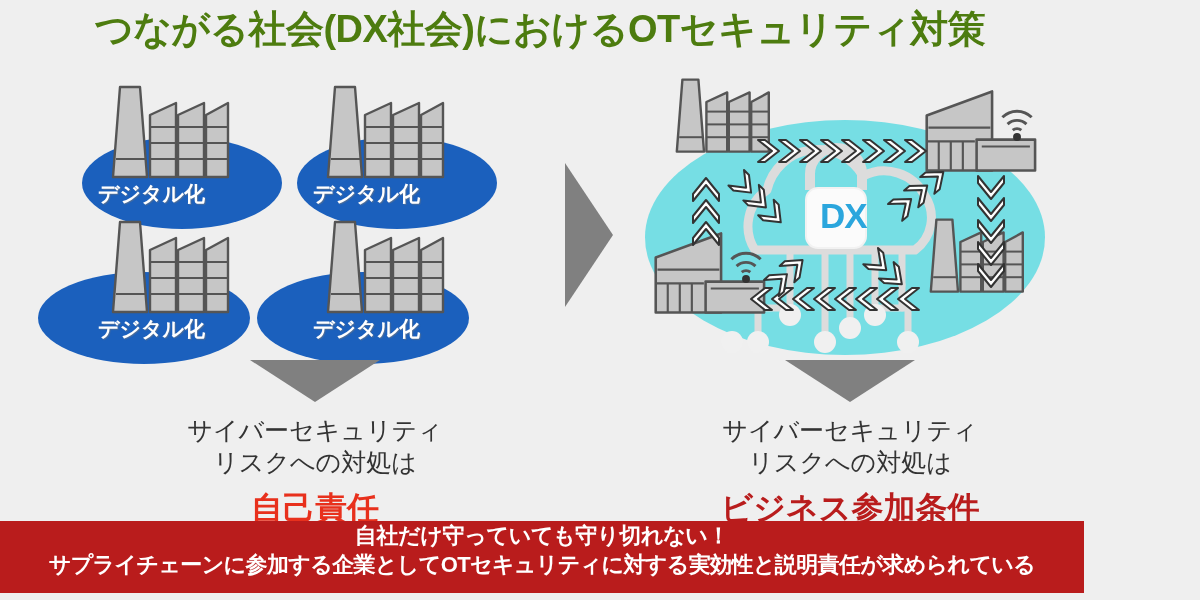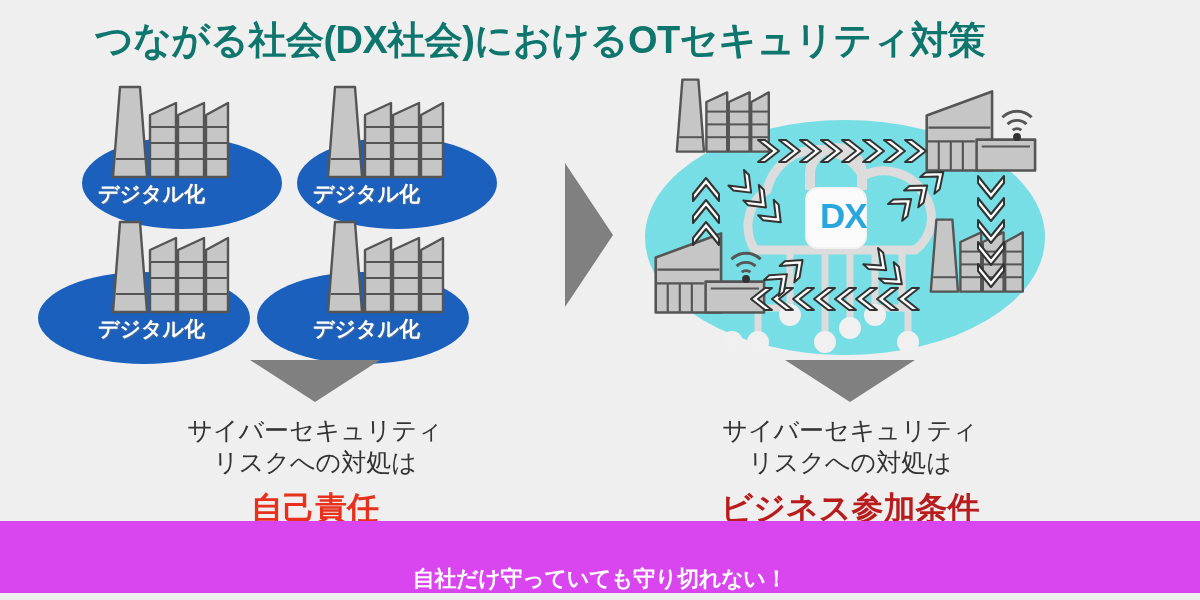--- a/index.html
+++ b/index.html
@@ -7,23 +7,23 @@
     width:1200px;height:600px;
     background:#efefef;
     font-family:"Liberation Sans","DejaVu Sans",sans-serif;
     overflow:hidden;
     position:relative;
   }
   #stage{position:relative;width:1200px;height:600px;background:#efefef;}
 
   
   .title{
-    position:absolute;left:0;top:15px;width:1080px;
+    position:absolute;left:0;top:4px;width:1080px;
     text-align:center;
-    font-size:38px;font-weight:bold;color:#0f766e;
+    font-size:38px;font-weight:bold;color:#4d7c0f;
     letter-spacing:-0.5px;
     white-space:nowrap;
   }
 
   
   .panel{position:absolute;}
   #panel-left{left:60px;top:70px;width:500px;height:290px;}
 
   
   .node{position:absolute;width:230px;height:150px;}
@@ -81,24 +81,24 @@
   }
   .cap .emph{
     font-size:32px;font-weight:bold;line-height:1.25;white-space:nowrap;
     margin-top:10px;
   }
   .emph.red{color:#e8301c;}
   .emph.blue{color:#b91c1c;}
 
   
   #banner{
-    position:absolute;left:0;top:521px;width:1200px;height:72px;
-    background:#d946ef;
+    position:absolute;left:0;top:521px;width:1084px;height:72px;
+    background:#b91c1c;
     display:flex;flex-direction:column;
-    align-items:center;justify-content:flex-end;
+    align-items:center;justify-content:flex-start;
   }
   #banner .b1{
     color:#fff;font-size:22px;font-weight:bold;white-space:nowrap;
     line-height:1.32;letter-spacing:-0.3px;
   }
   #banner .b2{
     color:#fff;font-size:22px;font-weight:bold;white-space:nowrap;
     line-height:1.32;letter-spacing:-0.6px;
   }
 </style>
@@ -398,15 +398,16 @@
 
   <div class="cap" id="cap-right">
     <div class="downarrow"></div>
     <div class="l1">サイバーセキュリティ</div>
     <div class="l2">リスクへの対処は</div>
     <div class="emph blue">ビジネス参加条件</div>
   </div>
 
   <div id="banner">
     <div class="b1">自社だけ守っていても守り切れない！</div>
+    <div class="b2">サプライチェーンに参加する企業としてOTセキュリティに対する実効性と説明責任が求められている</div>
   </div>
 
 </div>
 
 </body></html>

